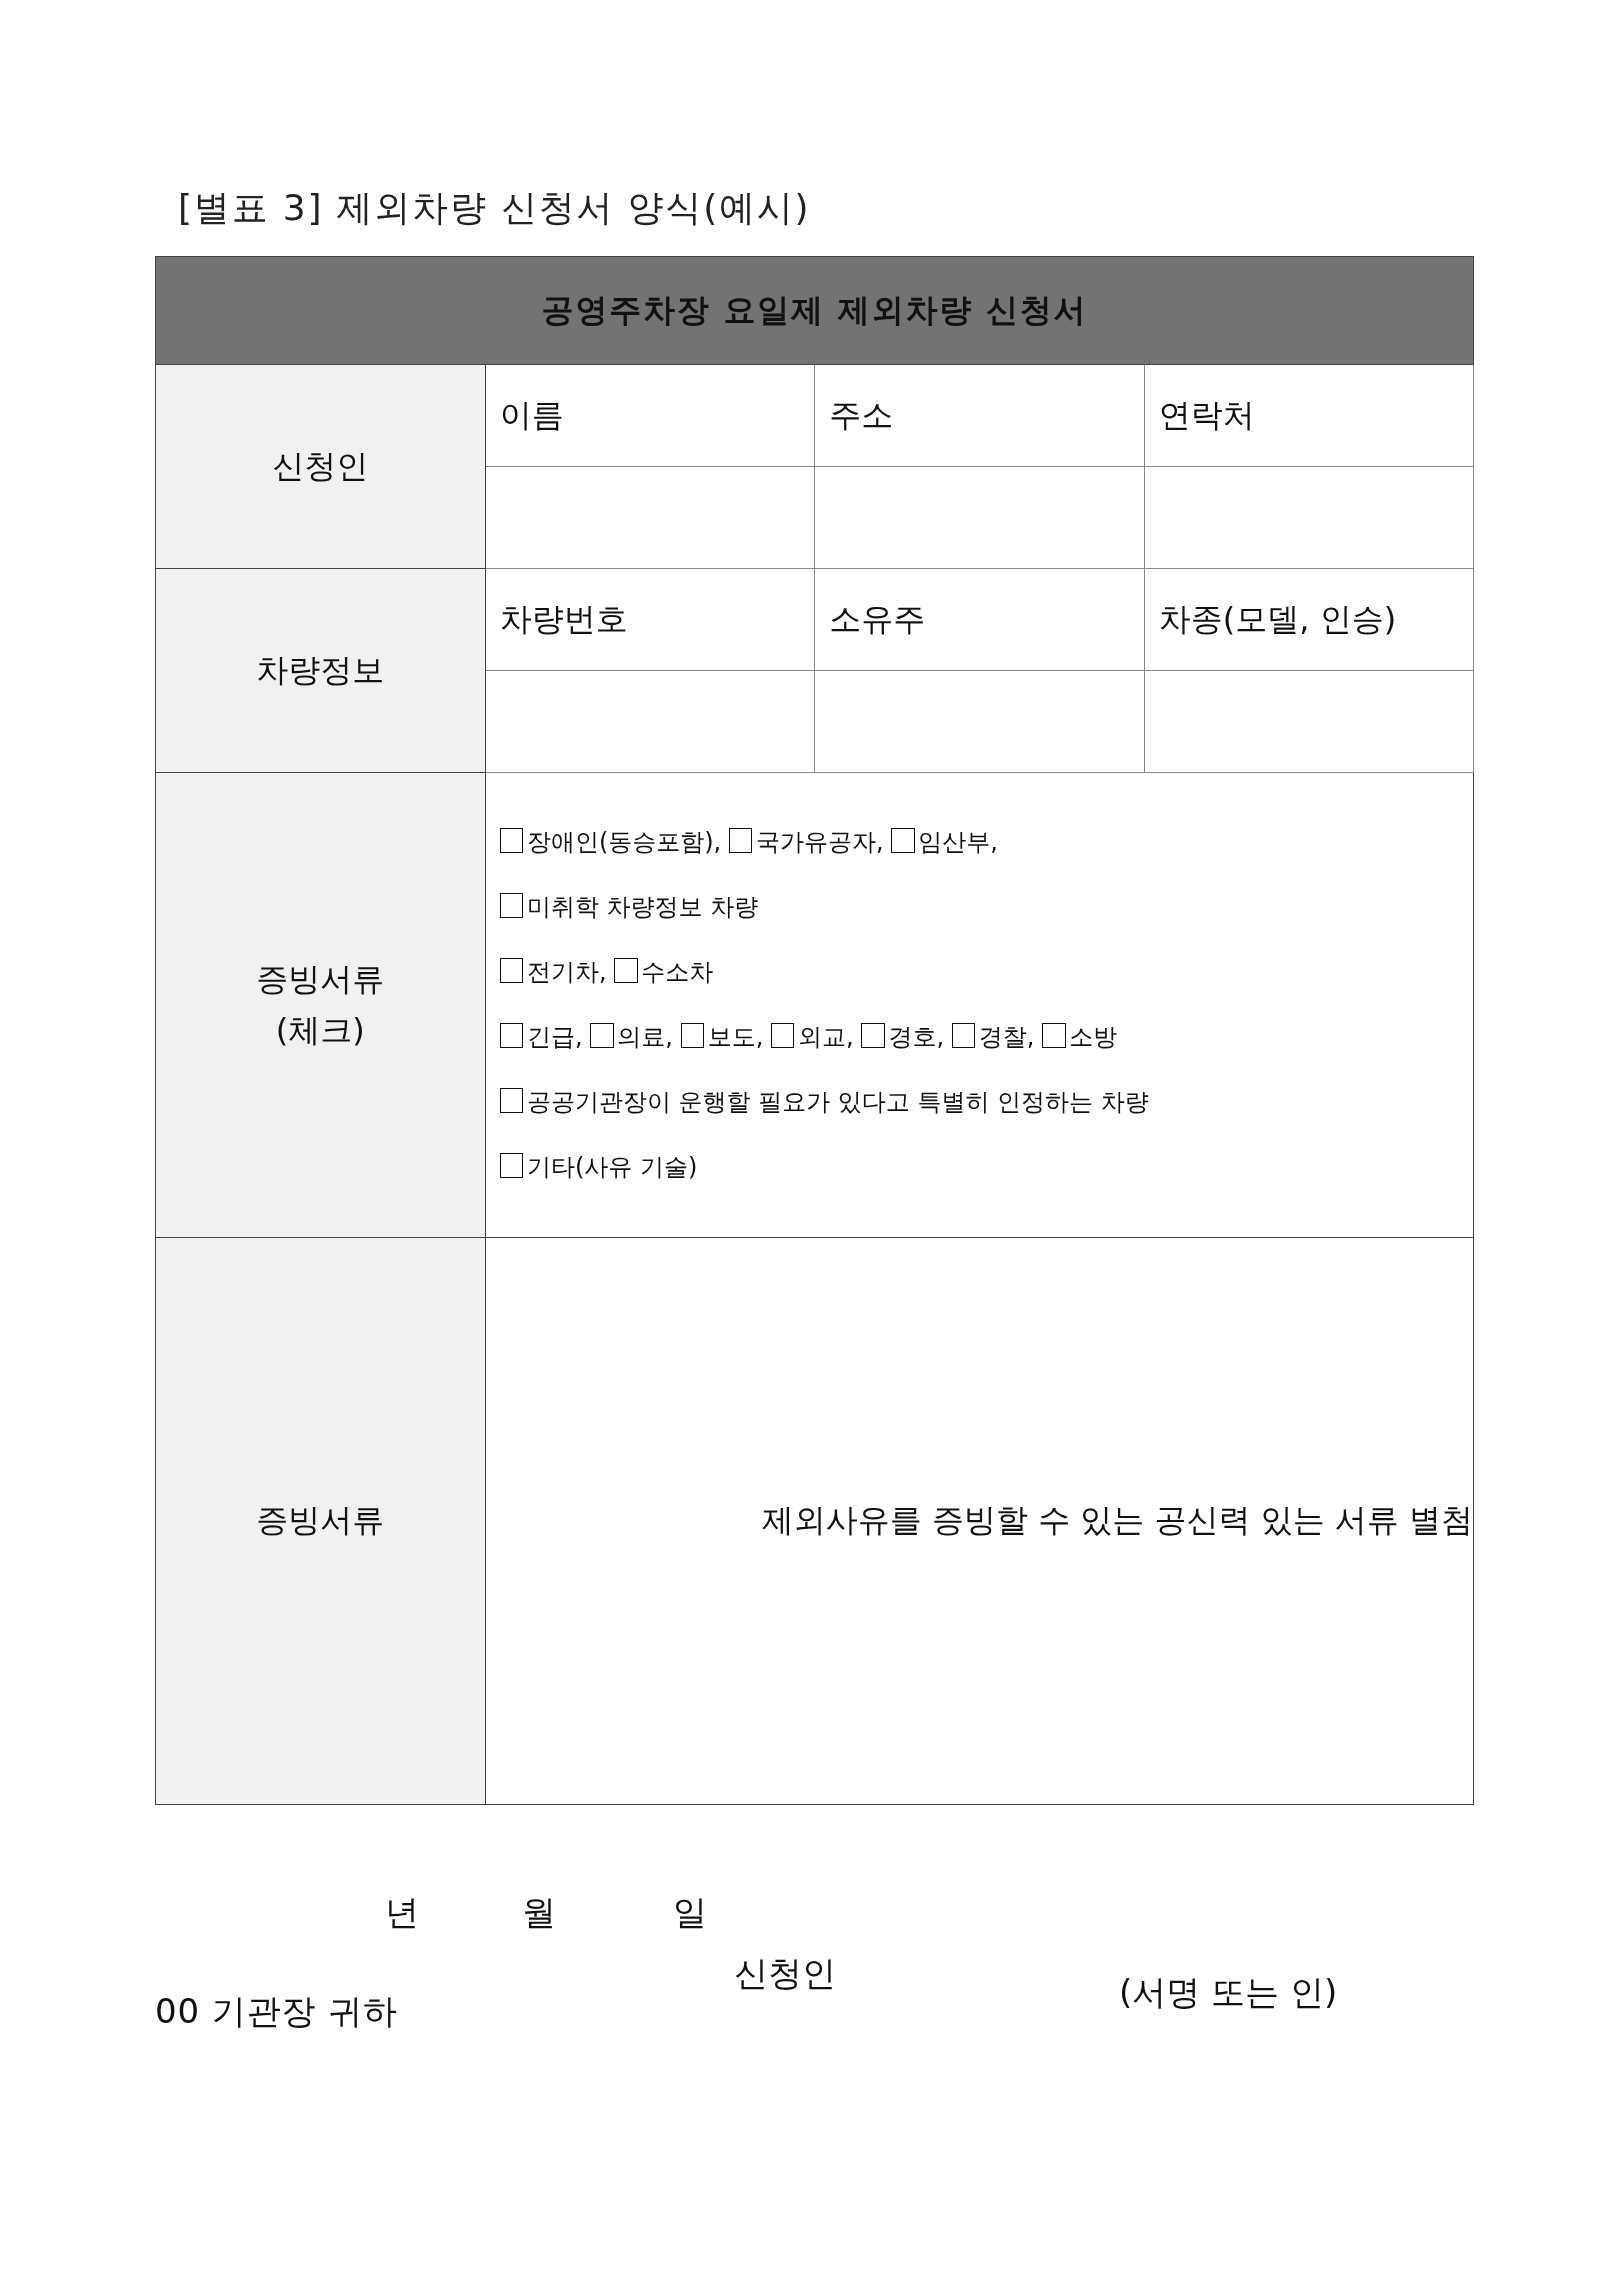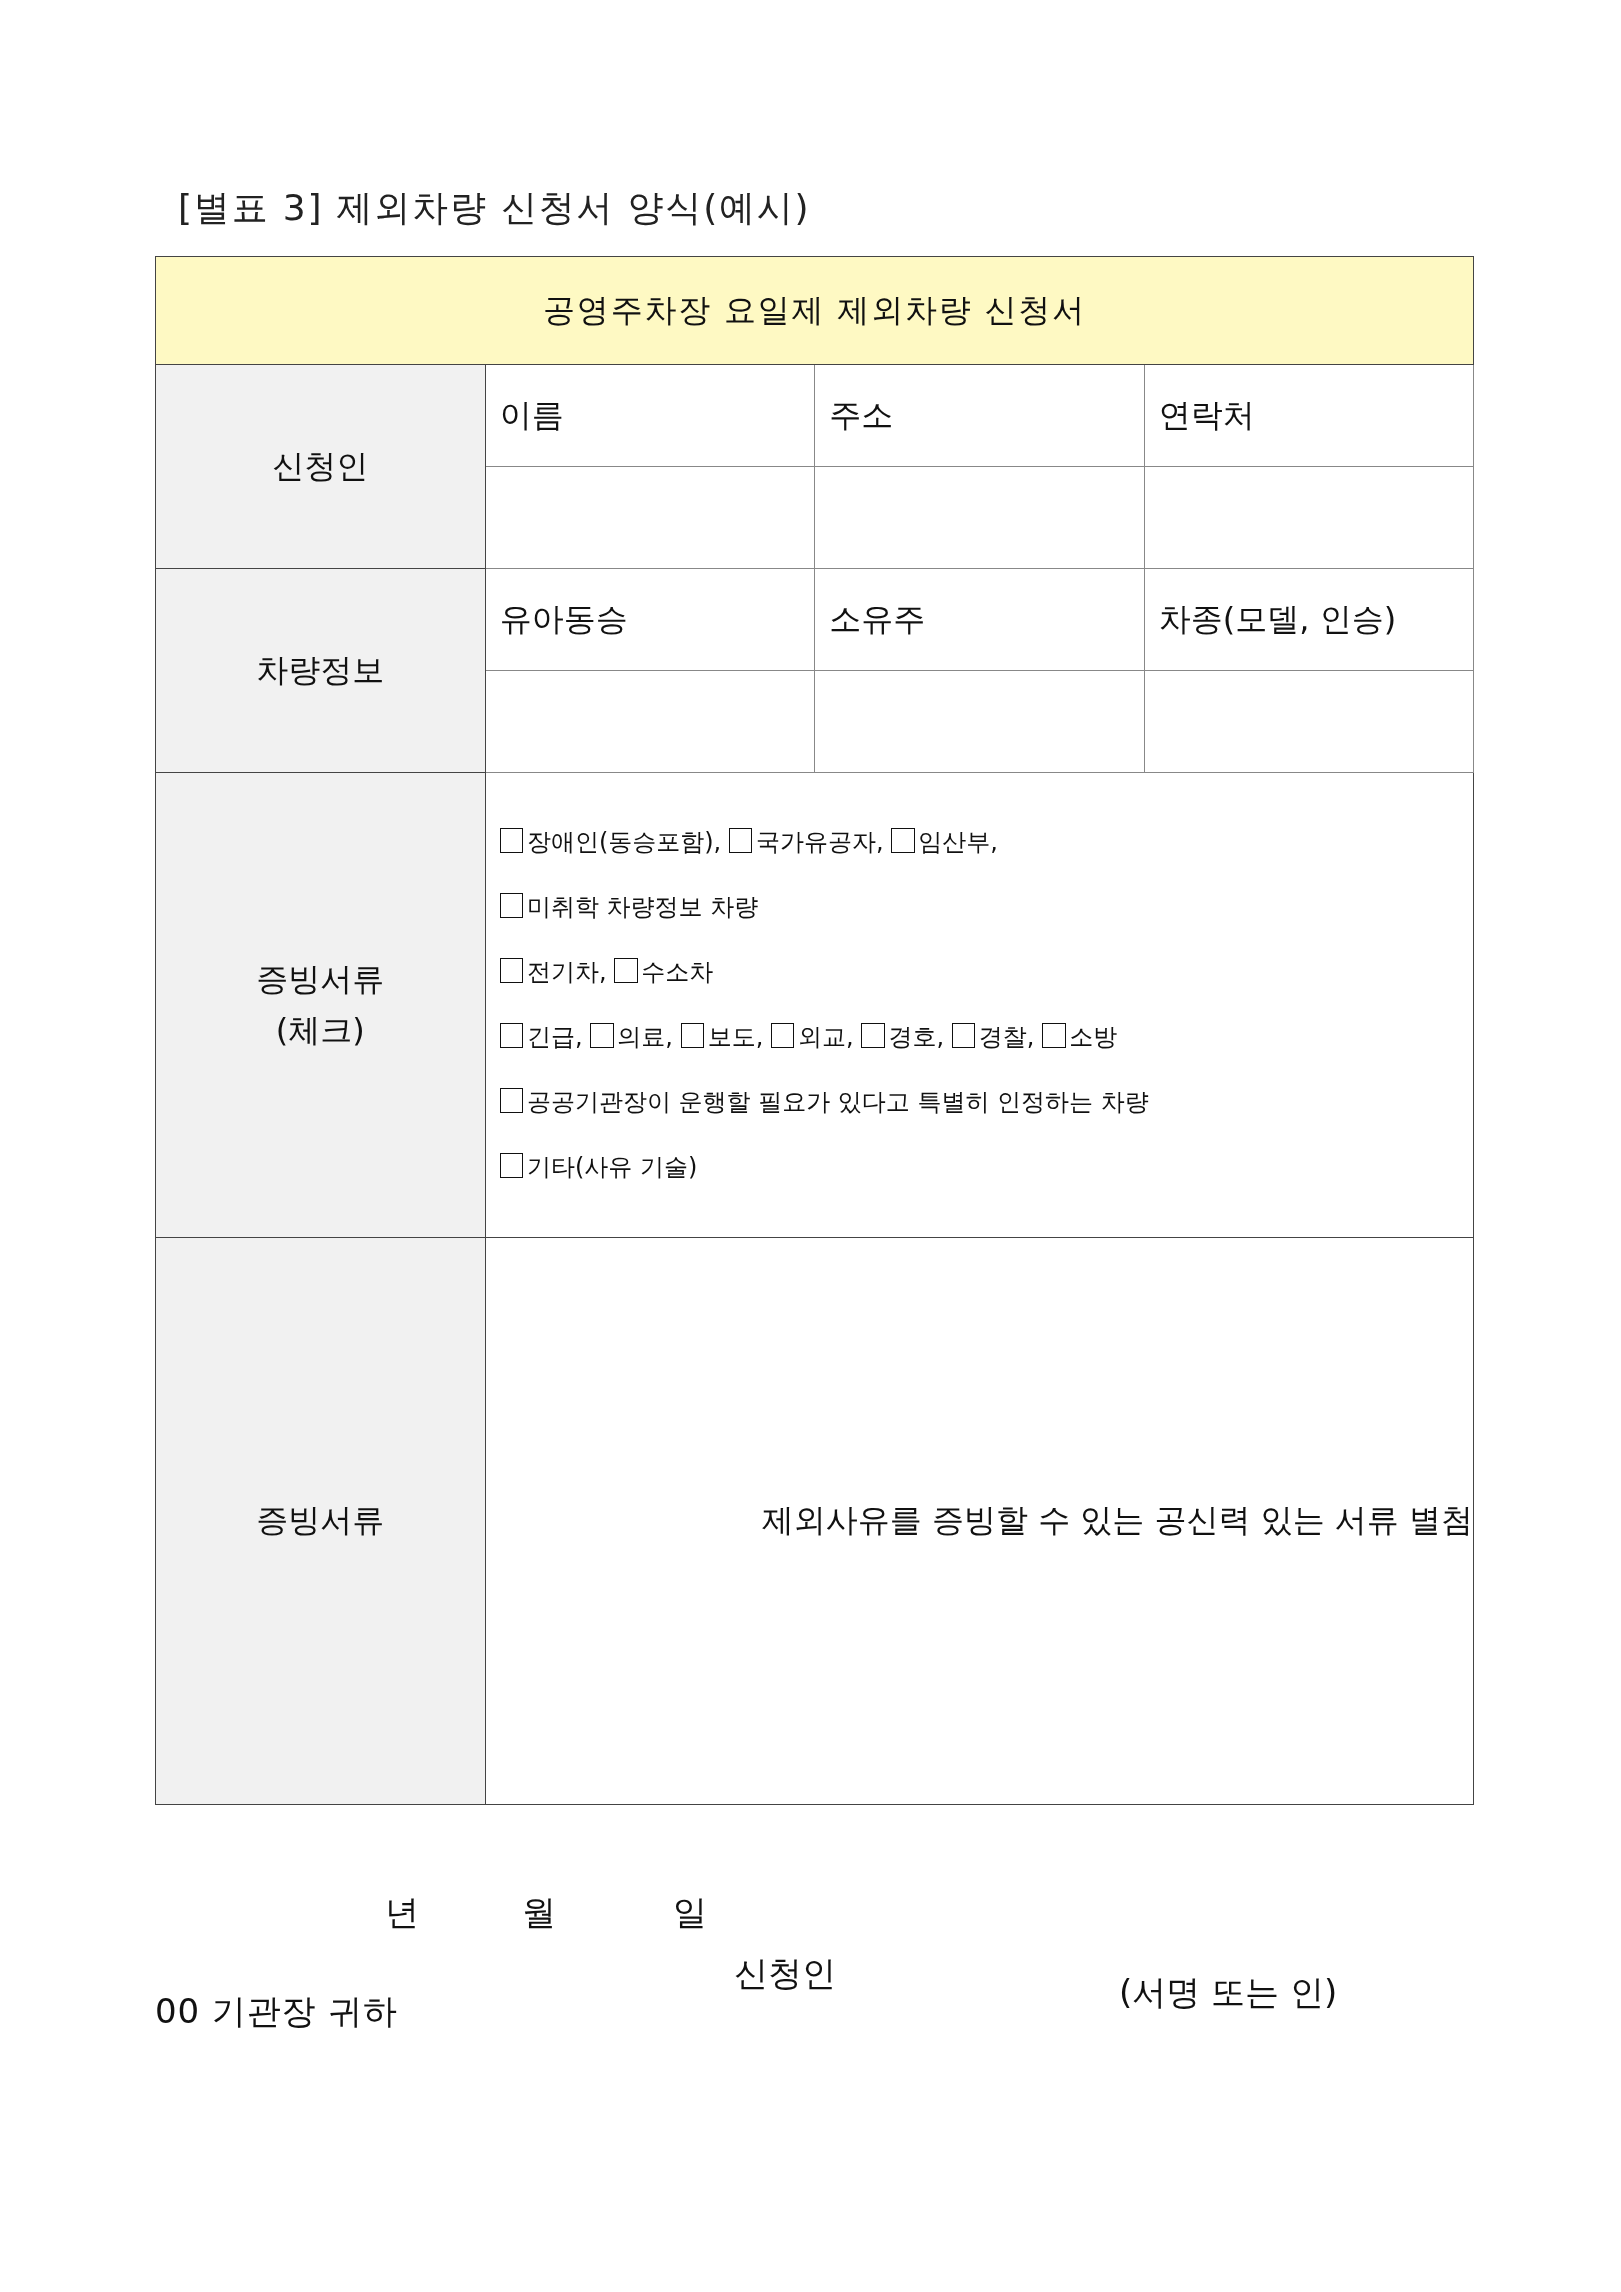--- a/index.html
+++ b/index.html
@@ -1,21 +1,21 @@
 <!DOCTYPE html>
 <html style="font-size:14.3px"><head>
 <meta charset="utf-8">
 <style>
   html, body { margin:0; padding:0; background:#ffffff; }
   body { width:1622px; height:2293px; position:relative; overflow:hidden;
          font-family: "DejaVu Sans", "Liberation Sans", sans-serif; color:#111; }
   .doc-title { position:absolute; left:155px; top:184px; font-size:36px; letter-spacing:1.8px; color:#222;margin-left:23px; }
   table.form { position:absolute; left:155px; top:256px; width:1319px; border-collapse:collapse; table-layout:fixed; }
   table.form td { border:1.3px solid #444; padding:0; vertical-align:middle; font-size:32px; }
-  td.title-cell { background:#fef9c3; height:107px; text-align:center; font-weight:normal; font-size:32px; letter-spacing:1.8px; }
+  td.title-cell { background:#737373; height:107px; text-align:center; font-weight:bold; font-size:32px; letter-spacing:1.8px; }
   td.label { background:#f1f1f1; text-align:center; width:204px; line-height:1.6; }
   td.sub-head { height:101px; padding-left:14.3px !important; vertical-align:middle; }
   td.sub-blank { height:101px; }
   td.inner { border-color:#888 !important; }
   td.reasons-cell { height:464px; padding:0 14.3px !important; }
   .reason-line { line-height:65px; font-size:24px; white-space:nowrap; }
   .box { display:inline-block; width:21.5px; height:23px; border:1.8px solid #111; vertical-align:-2.7px; margin-right:3.6px; }
   td.evidence-cell { height:566px; padding-left:14.3px !important;text-align:right; }
   .date-line { position:absolute; top:1890px; font-size:34px; }
   .sign-line { position:absolute; top:1951px; font-size:34px; }
@@ -39,21 +39,21 @@
     <td class="sub-head inner">연락처</td>
   </tr>
   <tr>
     <td class="sub-blank inner"></td>
     <td class="sub-blank inner"></td>
     <td class="sub-blank inner"></td>
   </tr>
 
   <tr>
     <td class="label" rowspan="2">차량정보</td>
-    <td class="sub-head inner">유아동승</td>
+    <td class="sub-head inner">차량번호</td>
     <td class="sub-head inner">소유주</td>
     <td class="sub-head inner">차종(모델, 인승)</td>
   </tr>
   <tr>
     <td class="sub-blank inner"></td>
     <td class="sub-blank inner"></td>
     <td class="sub-blank inner"></td>
   </tr>
 
   <tr>

